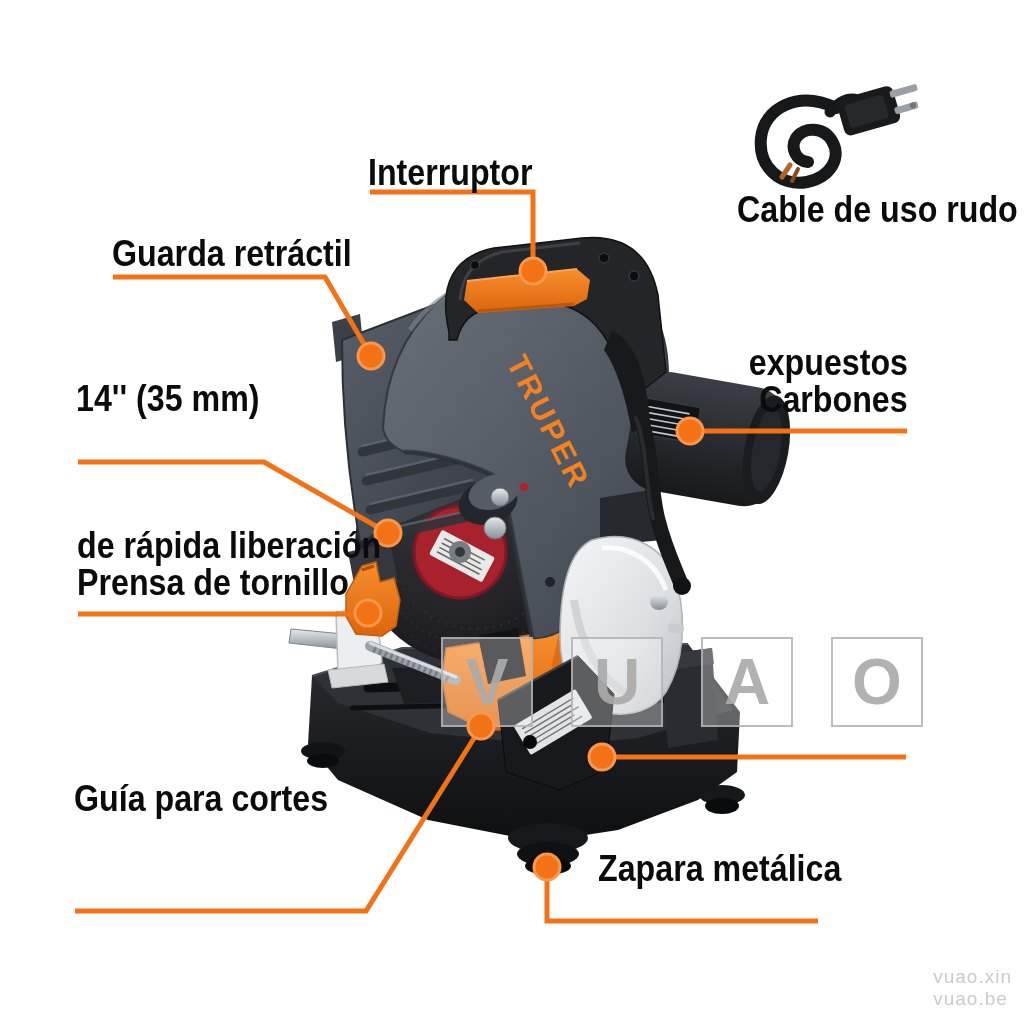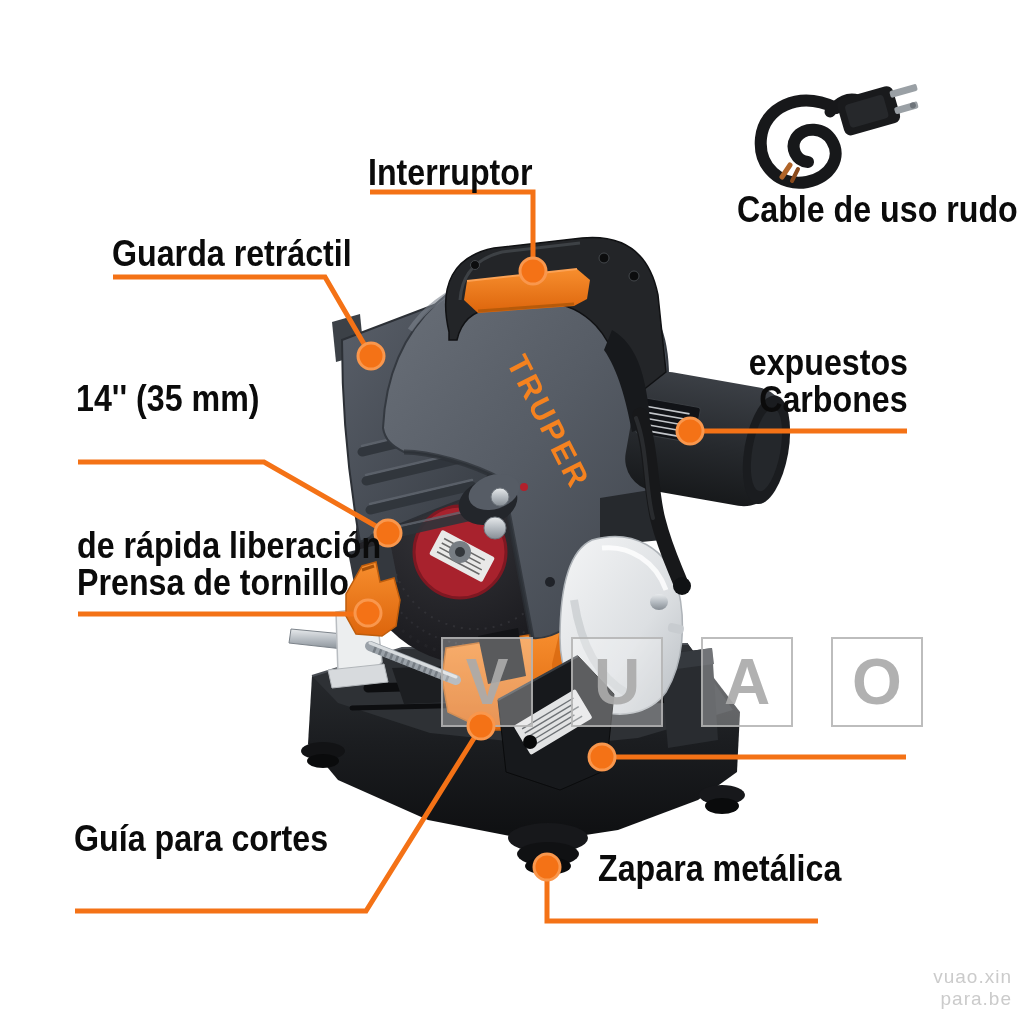--- a/index.html
+++ b/index.html
@@ -12,21 +12,21 @@
   .cond{display:inline-block;transform:scaleX(.87);transform-origin:0 50%;}
   .callout .line{display:block;}
   .ctr{text-align:center;}
   .ctr .cond{transform-origin:50% 50%;}
   .rgt{text-align:right;}
   .rgt .cond{transform-origin:100% 50%;}
   .wm-box{position:absolute;top:637px;width:88px;height:86px;z-index:2;
           border:2px solid rgba(178,178,178,.85);background:rgba(255,255,255,.3);
           display:flex;align-items:center;justify-content:center;
           font-size:64px;font-weight:700;color:rgba(170,170,170,.92);}
-  .wm-site{position:absolute;right:12px;top:966px;z-index:4;text-align:right;
+  .wm-site{position:absolute;right:12px;top:966px;z-index:4;
            color:#cbcbcb;font-size:19px;line-height:22px;letter-spacing:1px;}
 </style>
 </head>
 <body>
 
 <div id="canvas">
 
 <svg id="scene" viewBox="0 0 1024 1024" width="1024" height="1024">
   <defs>
     <linearGradient id="gGuard" x1="0" y1="0" x2="1" y2="1">
@@ -292,34 +292,34 @@
 
 <div class="callout" style="left:76px;top:380px">
   <span class="line"><span class="cond">14'' (35 mm)</span></span>
 </div>
 
 <div class="callout" style="left:77px;top:527px">
   <span class="line"><span class="cond">de rápida liberación</span></span>
   <span class="line"><span class="cond">Prensa de tornillo</span></span>
 </div>
 
-<div class="callout" style="left:74px;top:820px">
+<div class="callout" style="left:74px;top:780px">
   <span class="line"><span class="cond">Guía para cortes</span></span>
 </div>
 
 <div class="callout" style="left:598px;top:850px">
   <span class="cond">Zapara metálica</span>
 </div>
 
 <div class="callout rgt" style="right:116px;top:344px">
   <span class="line"><span class="cond">expuestos</span></span>
   <span class="line"><span class="cond">Carbones</span></span>
 </div>
 
 <div class="callout rgt" style="right:118px;top:675px">
 </div>
 
 <div class="wm-site">
   <div>vuao.xin</div>
-  <div>para.be</div>
+  <div>vuao.be</div>
 </div>
 
 </div>
 
 </body></html>

